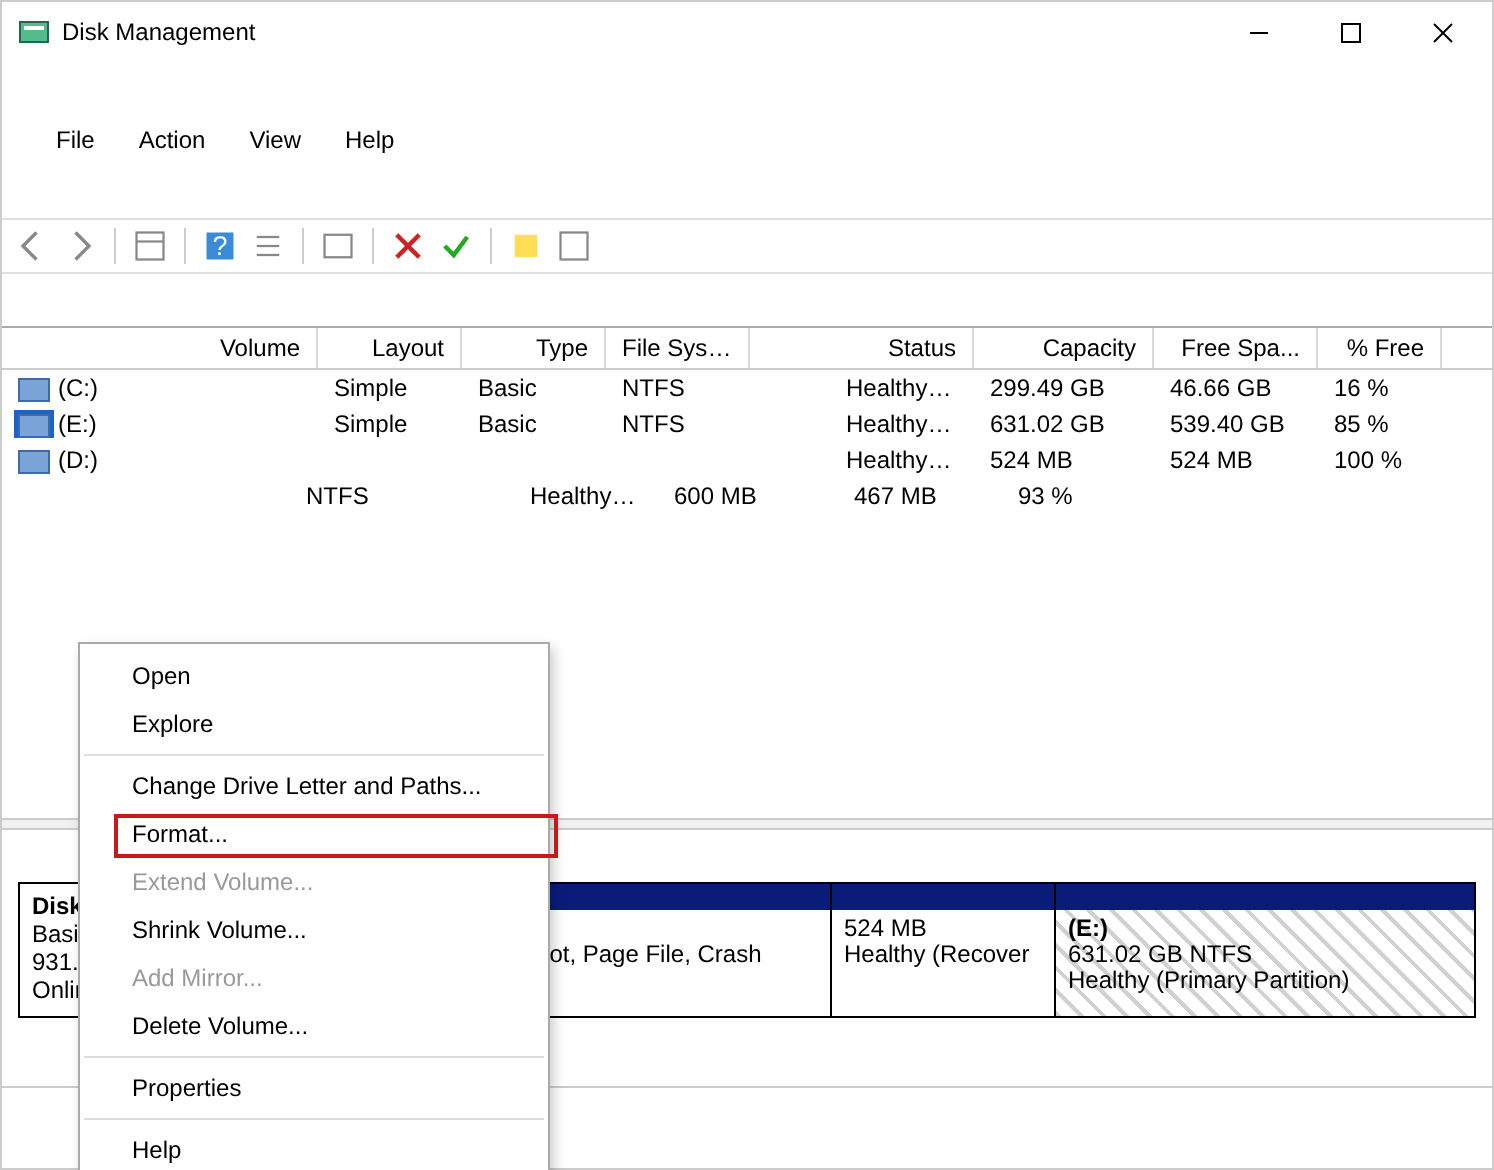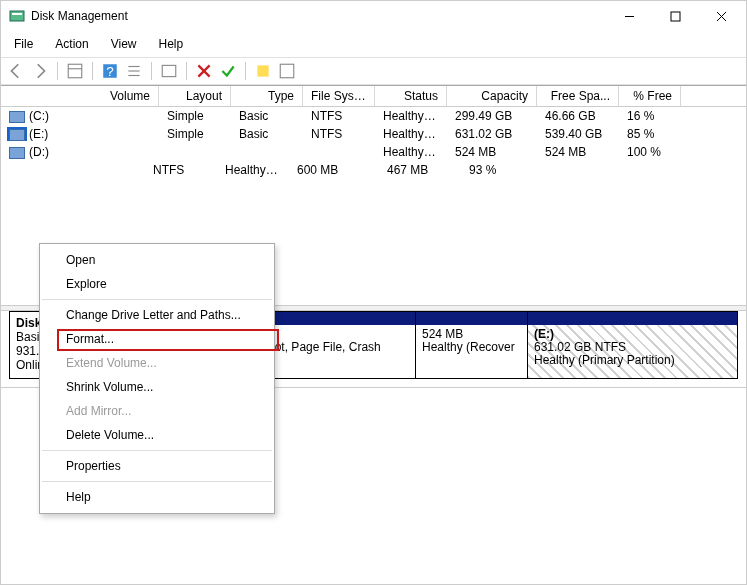--- a/index.html
+++ b/index.html
@@ -1,48 +1,48 @@
 <!DOCTYPE html>
 <html><head>
 <meta charset="utf-8">
 <style>
   * { box-sizing: border-box; font-family: "Segoe UI", Tahoma, sans-serif; font-size: 12px; }
   html, body { margin:0; padding:0; width:747px; height:585px; background:#fff; }
-  .window { width:747px; height:585px; display:flex; flex-direction:column; border:1px solid #ccc; }
+  .window { width:747px; height:585px; display:flex; flex-direction:column; border:1px solid #ccc;gap:26px; }
 
   
   .titlebar { display:flex; align-items:center; height:30px; padding:0 2px 0 8px; }
   .titlebar .icon { width:16px; height:16px; margin-right:6px; display:flex; }
   .titlebar .title { flex:1; }
   .winbtn { width:46px; height:30px; display:flex; align-items:center; justify-content:center; }
   .winbtn svg { width:11px; height:11px; }
 
   
-  .menubar { display:flex; padding:2px 3px; gap:2px; }
+  .menubar { display:flex; padding:2px 17px; gap:2px; }
   .menubar .mitem { padding:4px 10px; }
 
   
   .toolbar { display:flex; align-items:center; padding:2px 6px; gap:6px; border-top:1px solid #e0e0e0; border-bottom:1px solid #e0e0e0; height:28px; }
   .tb-icon { width:18px; height:18px; display:flex; align-items:center; justify-content:center; }
   .tb-sep { width:1px; height:18px; background:#ccc; margin:0 2px; }
 
   
   .table { border-top:1px solid #aaa; }
   .thead { display:flex; background:#fff; border-bottom:1px solid #ccc; }
   .th { padding:3px 8px; border-right:1px solid #d8d8d8; overflow:hidden; white-space:nowrap; text-overflow:ellipsis;text-align:right; }
   .tbody { height:198px; position:relative; background:#fff; }
   .tr { display:flex; height:18px; align-items:center; }
   .td { padding:0 8px; overflow:hidden; white-space:nowrap; text-overflow:ellipsis; }
   .vol-icon { width:16px; height:12px; display:inline-block; background:#7aa3d8; border:1px solid #3b6ca8; margin-right:4px; vertical-align:middle; }
 
   .c-vol { width:158px; }
   .c-lay { width:72px; }
   .c-typ { width:72px; }
   .c-fs  { width:72px; }
-  .c-st  { width:72px; }
+  .c-st  { width:72px;margin-left:40px; }
   .c-cap { width:90px; }
   .c-free{ width:82px; }
   .c-pct { width:62px; }
 
   .midsep { height:6px; background:#f0f0f0; border-top:1px solid #ccc; border-bottom:1px solid #ccc; }
 
   
   .diskpane { padding:0 8px 8px 8px; background:#fff; display:flex; flex-direction:column; }
   .diskrow { display:flex; border:1px solid #000; height:68px; }
   .diskinfo { width:106px; border-right:1px solid #000; padding:4px 6px; overflow:hidden; }

